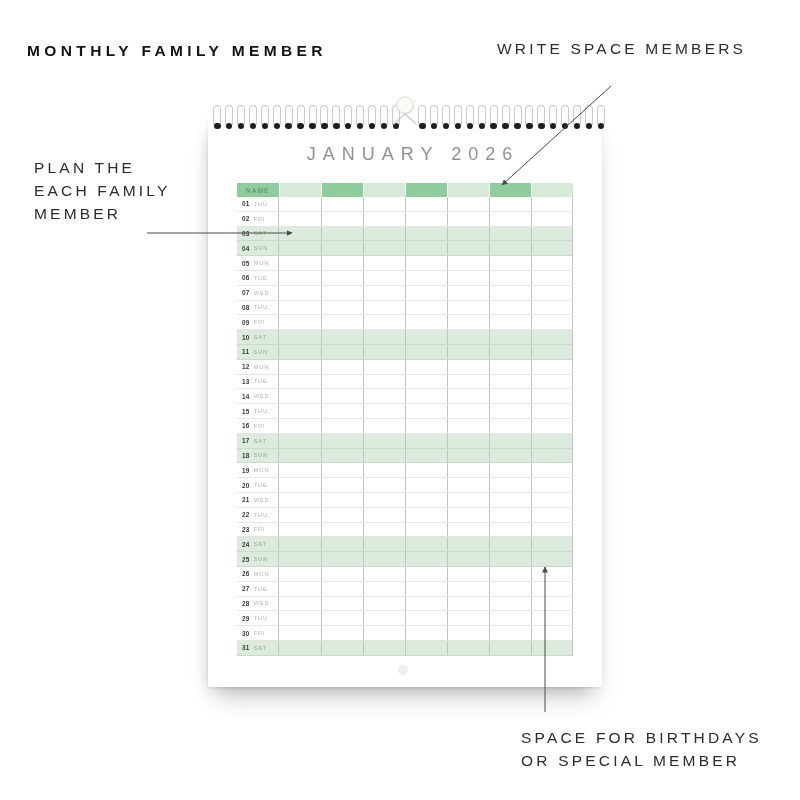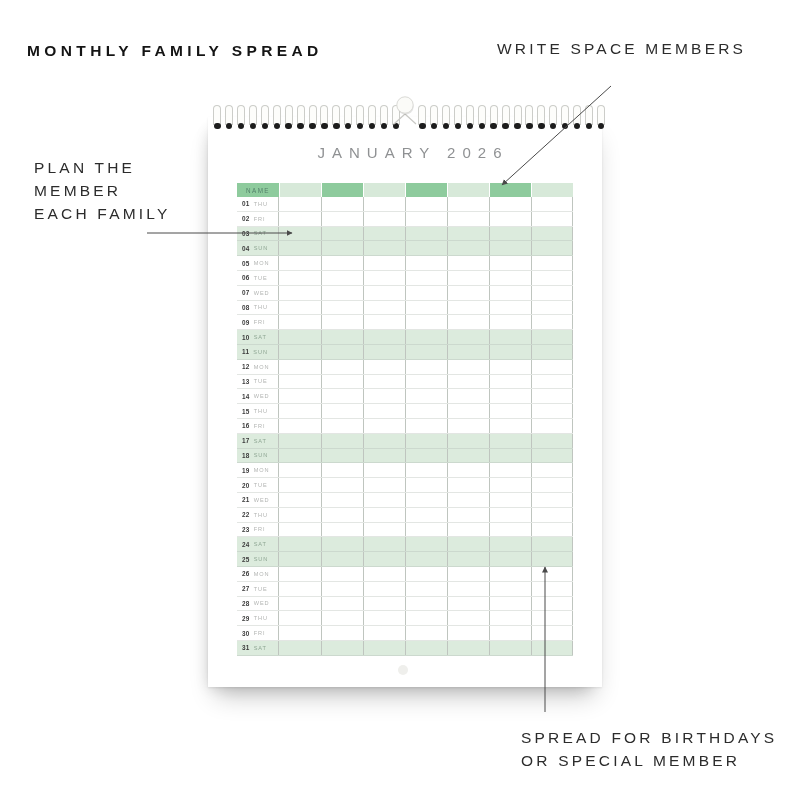--- a/index.html
+++ b/index.html
@@ -39,21 +39,21 @@
     background:#fdfdfb;
   }
   .dot{
     position:absolute;top:5.5px;width:6.6px;height:6.6px;
     border-radius:50%;background:#1d1d1d;
   }
   .cal-title{
     position:absolute;top:27px;left:0;width:100%;
     box-sizing:border-box;padding-left:16px;
     text-align:center;
-    font-size:15px;letter-spacing:7px;
+    font-size:18px;letter-spacing:7px;
     color:var(--title-gray);
     font-weight:400;
   }
   
   .grid{position:absolute;left:29px;top:66px;width:336px;}
   .row{
     display:grid;
     grid-template-columns:42px repeat(7, 1fr);
     height:14.8px;
     box-sizing:border-box;
@@ -84,34 +84,34 @@
   .punch-hole{
     position:absolute;left:190px;top:548px;width:10px;height:10px;
     border-radius:50%;background:#efefec;
   }
   
   .overlay{position:absolute;inset:0;pointer-events:none;}
 </style>
 </head>
 <body style="--medium-green: #8ecb9d; --light-green: #d7e9d9; --weekend-green: #dcebdd; --header-text: #53806a; --vline: #bfc5bf; --title-gray: #8f9193;">
 
-<div class="note bold" style="left:27px;top:39px">MONTHLY FAMILY SPREAD</div>
+<div class="note bold" style="left:27px;top:39px">MONTHLY FAMILY MEMBER</div>
 
 <div class="note" style="left:497px;top:37px">
   <div>WRITE SPACE MEMBERS</div>
 </div>
 
 <div class="note" style="left:34px;top:156px">
   <div>PLAN THE</div>
+  <div>EACH FAMILY</div>
   <div>MEMBER</div>
-  <div>EACH FAMILY</div>
 </div>
 
 <div class="note" style="left:521px;top:726px">
-  <div>SPREAD FOR BIRTHDAYS</div>
+  <div>SPACE FOR BIRTHDAYS</div>
   <div>OR SPECIAL MEMBER</div>
 </div>
 
 <div class="page">
   <div id="binding">
       <div class="loop" style="left: 5.3px;"></div>
       <div class="dot" style="left: 6px;"></div>
       <div class="loop" style="left: 17.2px;"></div>
       <div class="dot" style="left: 17.9px;"></div>
       <div class="loop" style="left: 29.1px;"></div>

